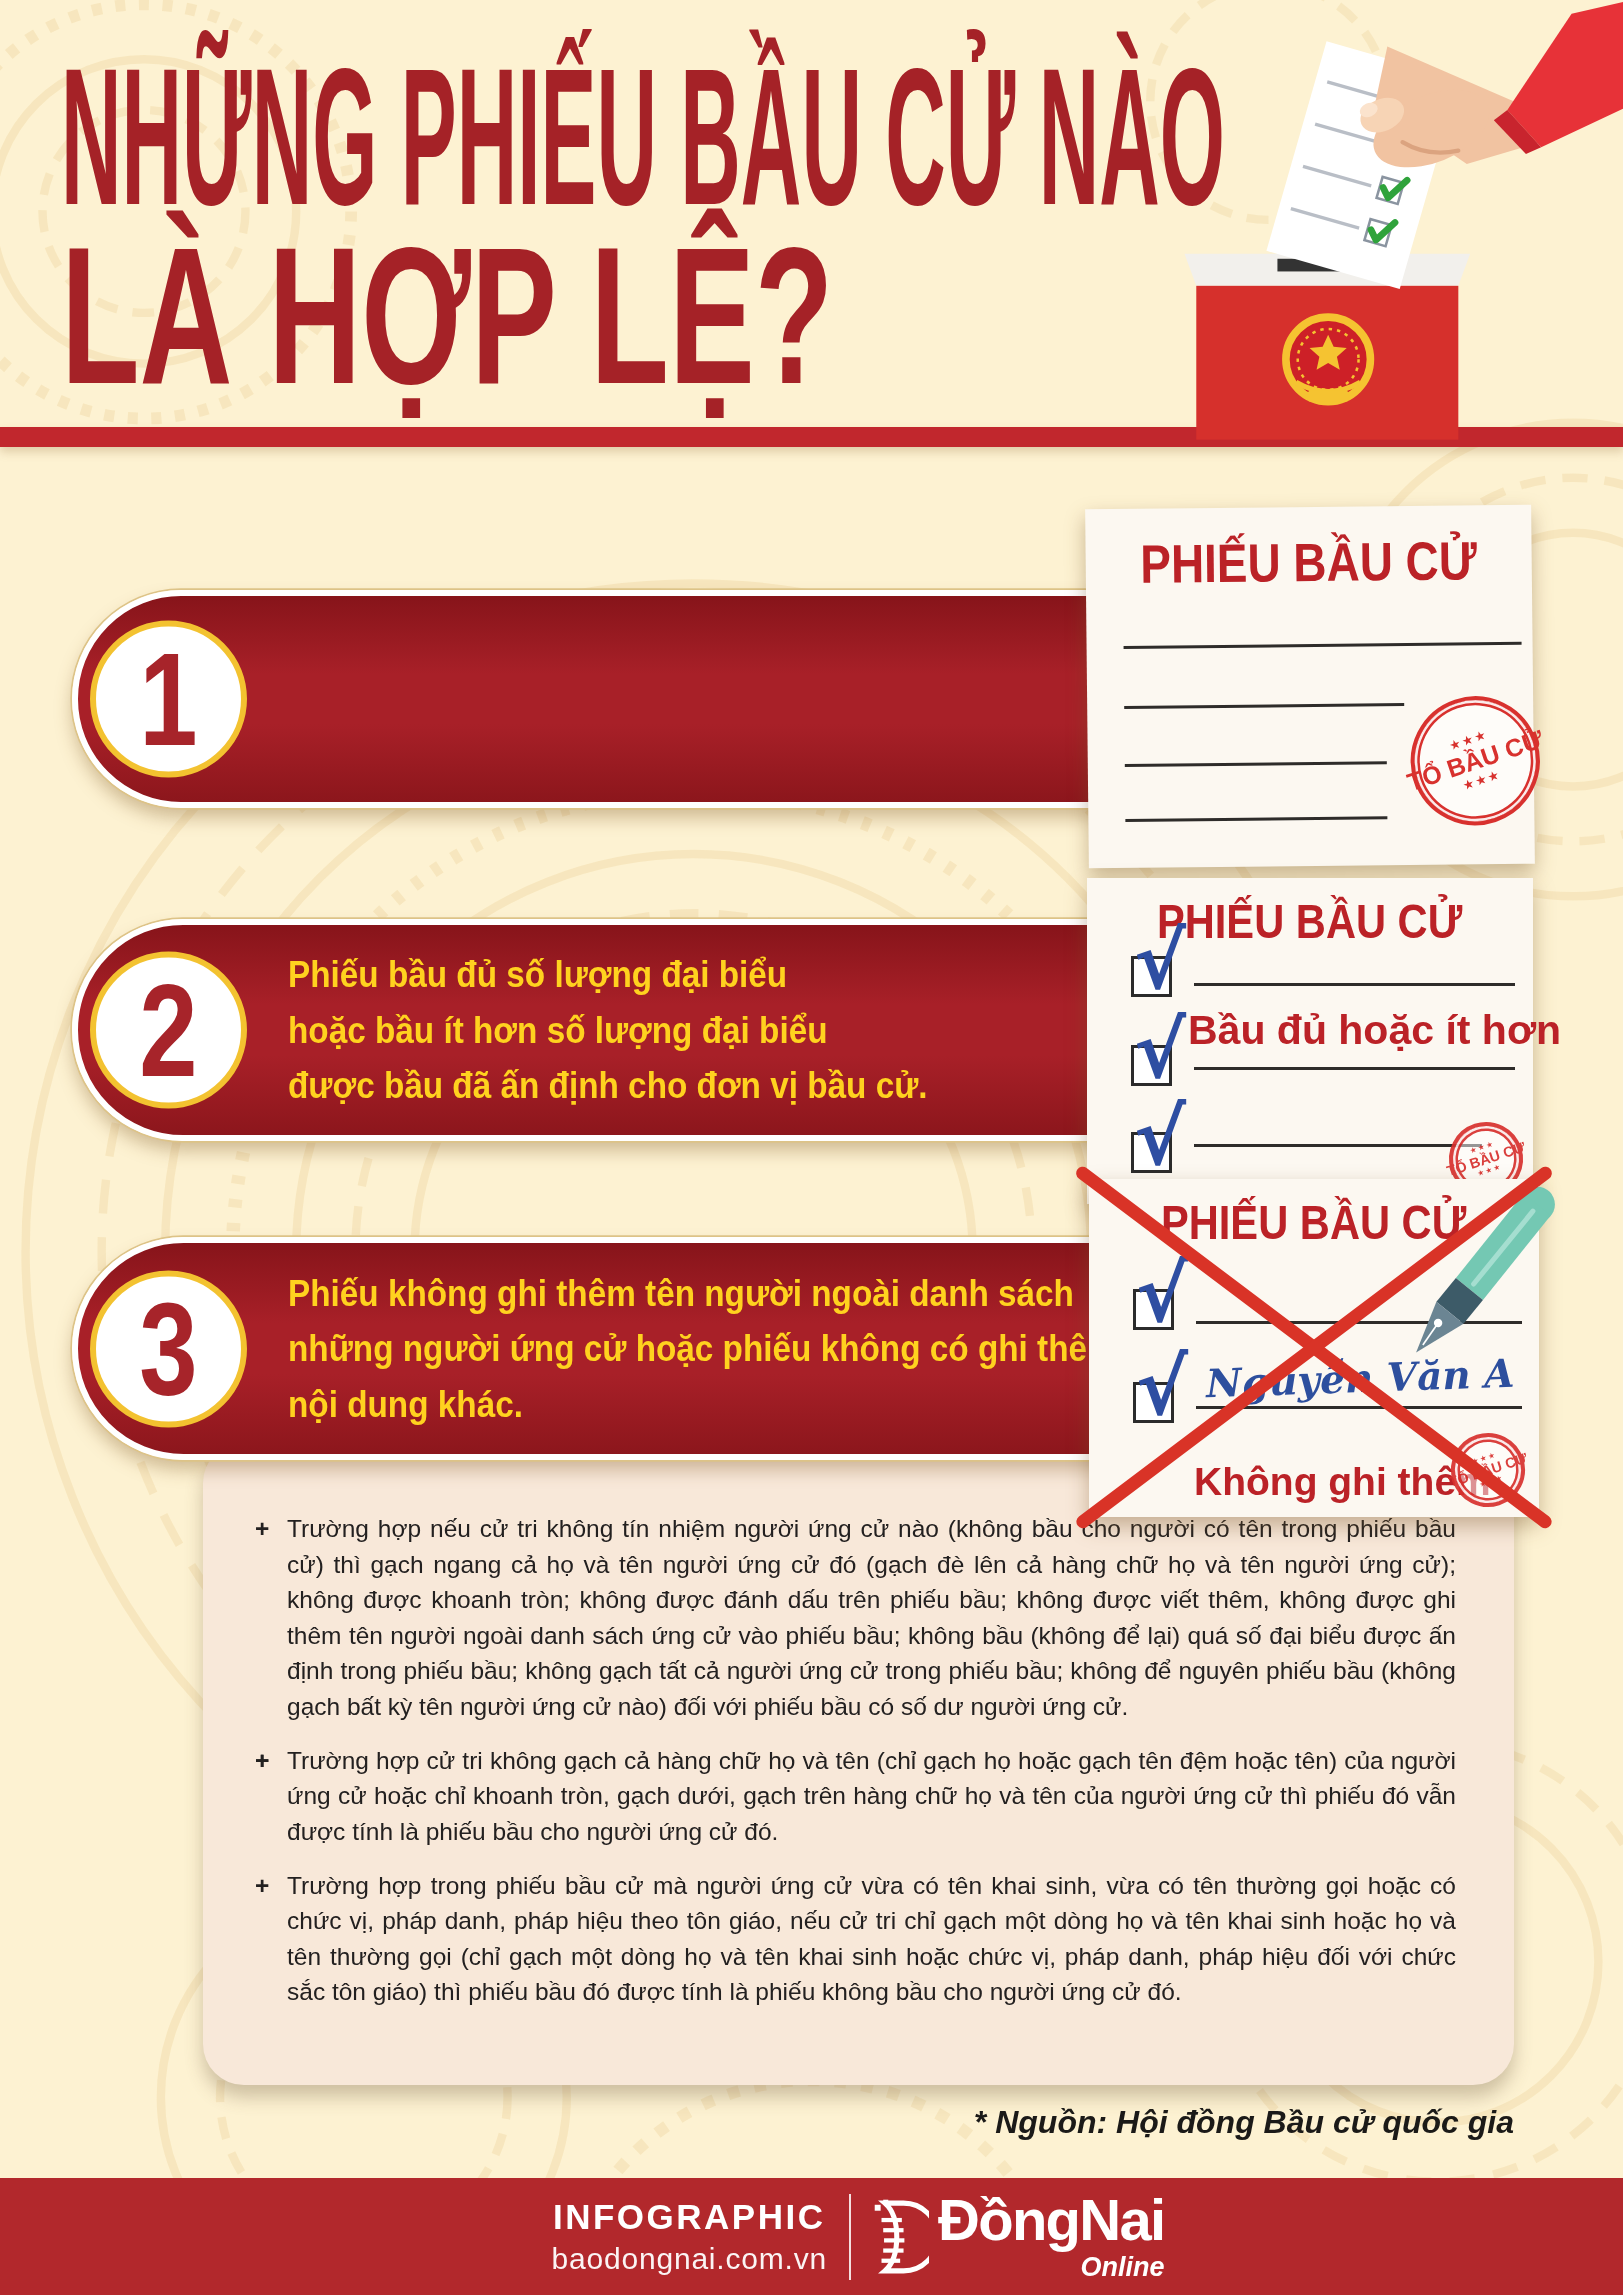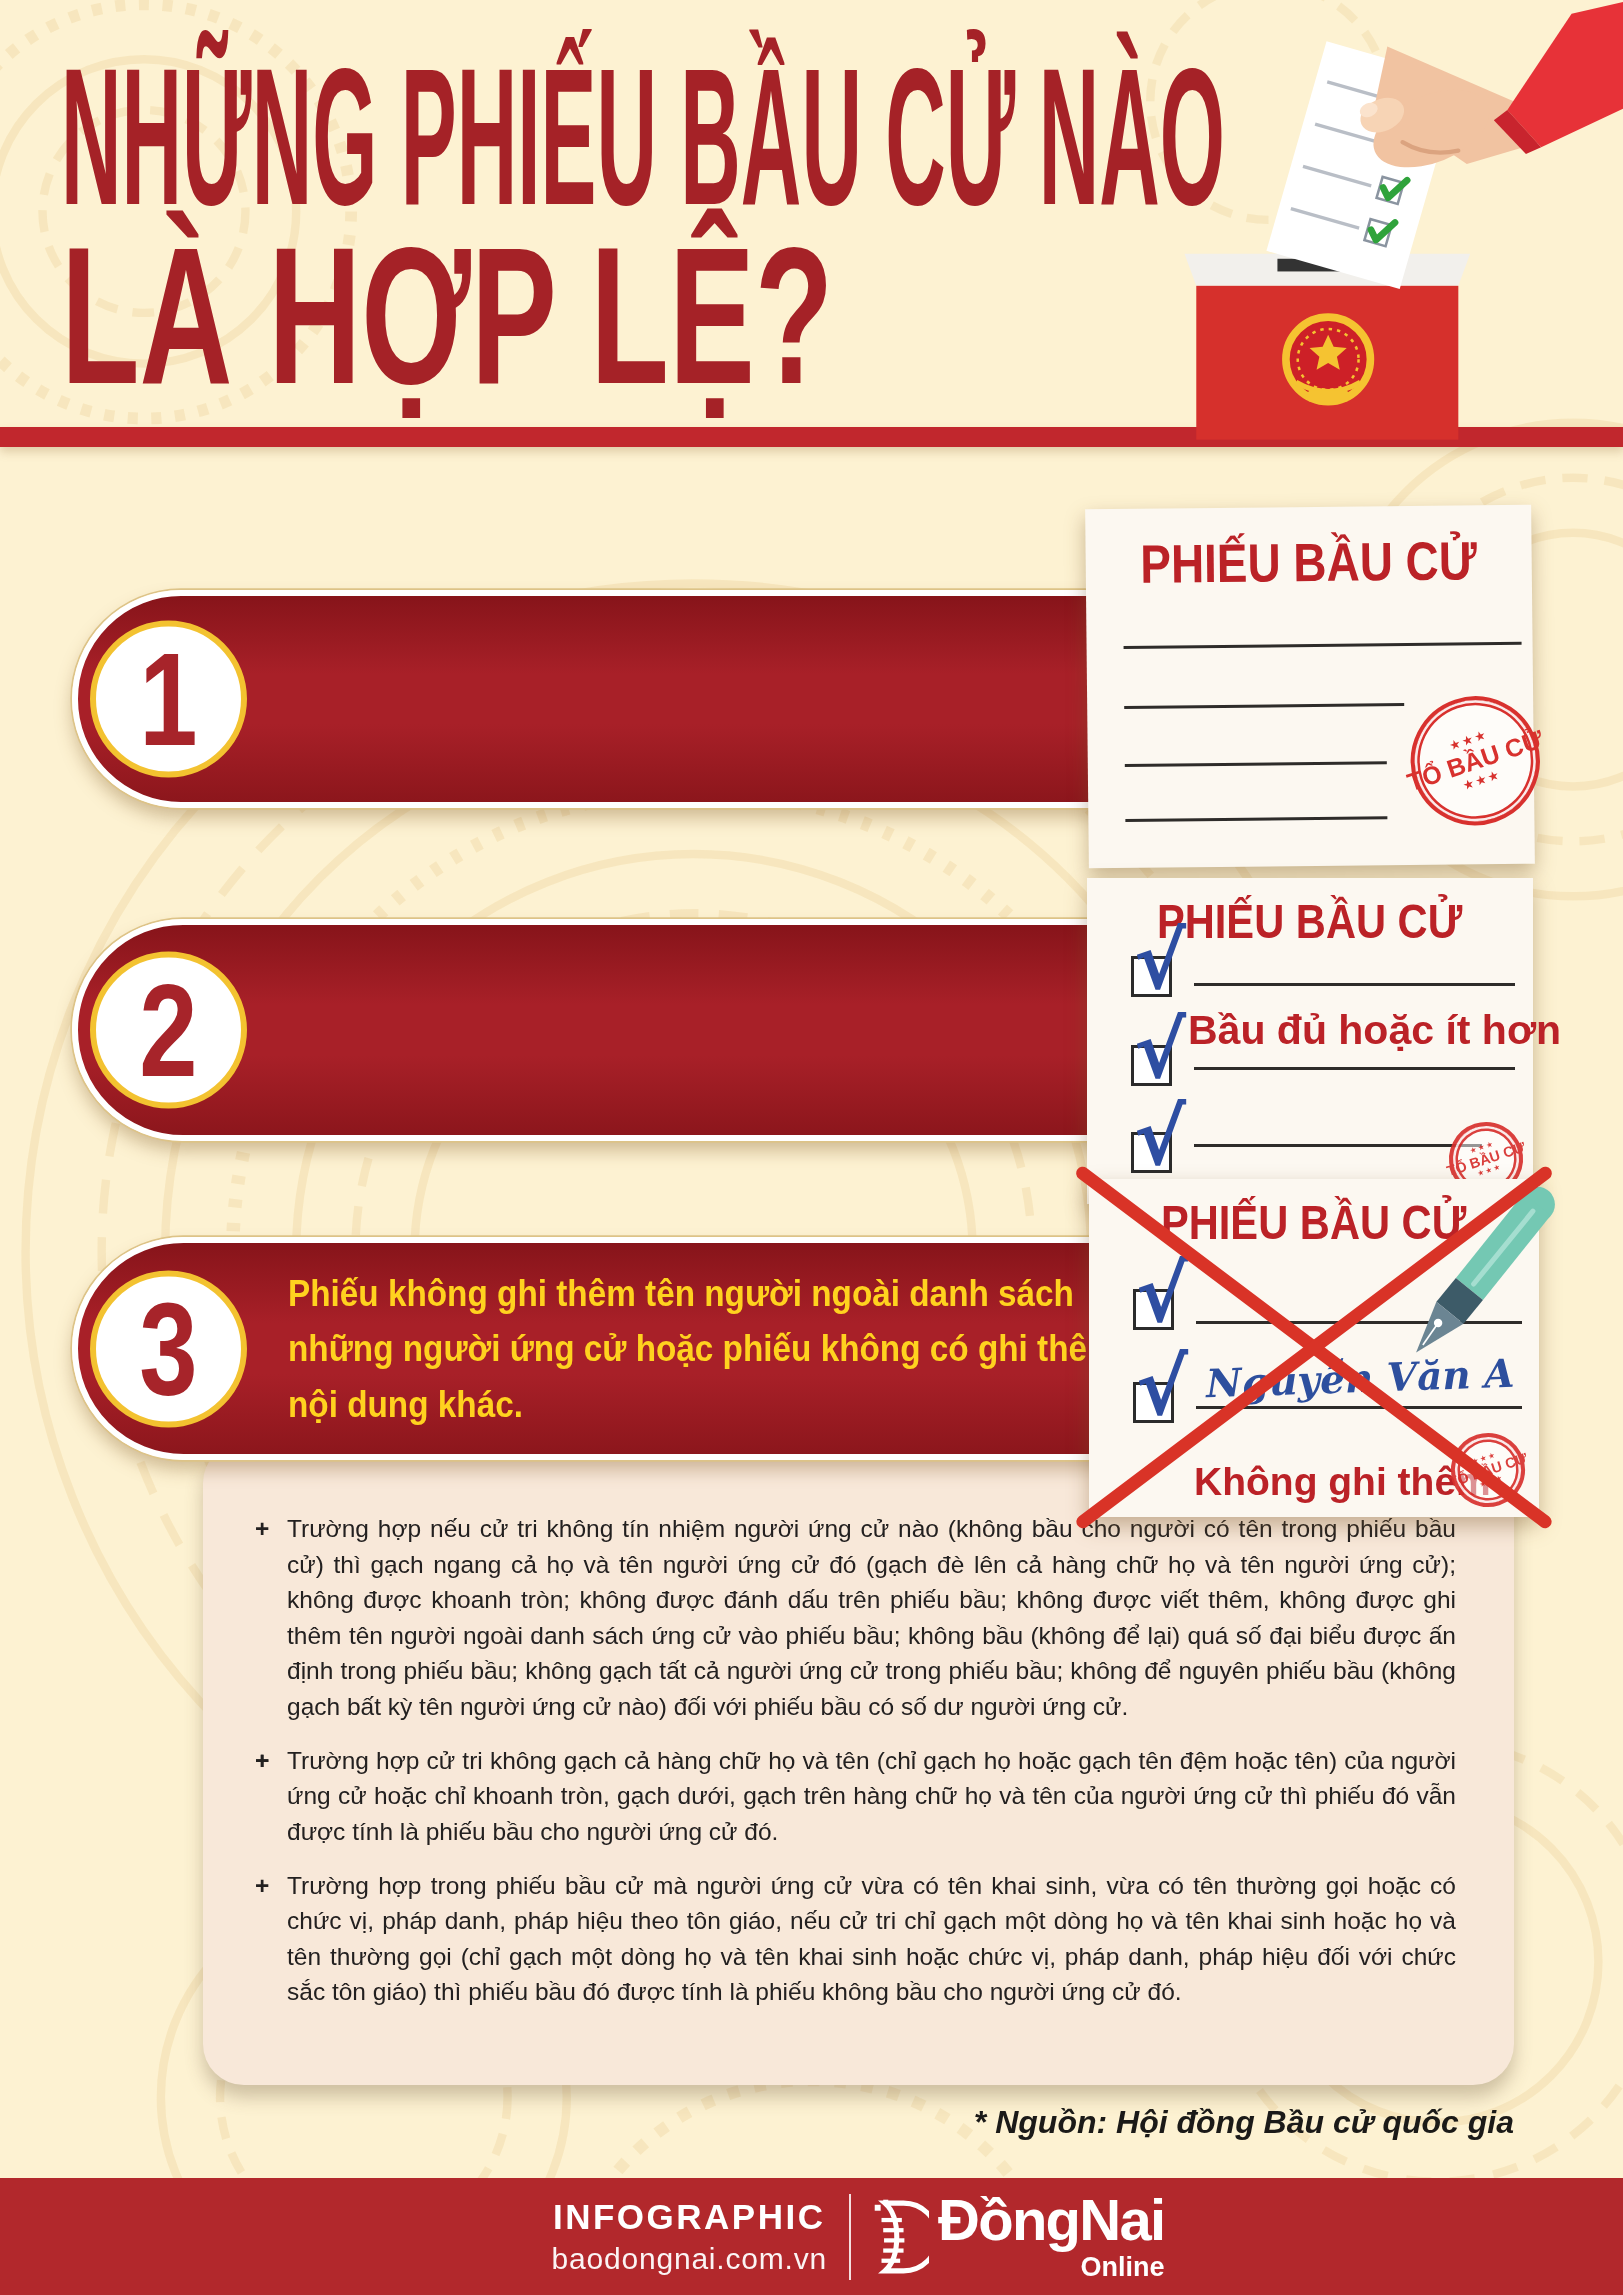--- a/index.html
+++ b/index.html
@@ -78,21 +78,21 @@
   .footer{position:absolute;left:0;top:2178px;width:1624px;height:118px;background:#b2282c;z-index:4;
           display:flex;align-items:center;justify-content:center;}
   .footgroup{display:flex;align-items:center;gap:22px;transform:translateX(46px);color:#fff;}
   .fleft{text-align:center;}
   .fkicker{font-size:35px;font-weight:bold;letter-spacing:2.5px;line-height:1.1;}
   .fsite{font-size:30px;letter-spacing:0.8px;margin-top:5px;opacity:.95;}
   .fdivider{width:2.5px;height:86px;background:rgba(255,255,255,.85);}
   .fbrandwrap{display:flex;align-items:center;gap:8.5px;justify-content:space-between;}
   .fbrand{display:flex;flex-direction:column;align-items:flex-end;}
   .fbrand .main{font-size:58px;font-weight:bold;letter-spacing:-1.7px;line-height:1;}
-  .fbrand .sub{font-size:27px;font-weight:bold;margin-top:3px;}
+  .fbrand .sub{font-size:27px;font-weight:bold;font-style:italic;margin-top:3px;}
 </style>
 </head>
 <body>
 
 <div class="page">
 
   <svg class="bgpattern" width="1624" height="2295" viewBox="0 0 1920 2714">
     <g fill="none" stroke="#f3deae" stroke-width="10" opacity="0.55">
       <circle cx="820" cy="1480" r="330"></circle>
         <circle cx="820" cy="1480" r="400" stroke-dasharray="34 24"></circle>
@@ -174,20 +174,25 @@
   <div class="banner banner-1">
     <div class="numcircle">
         <b>1</b>
       </div>
   </div>
 
   <div class="banner banner-2">
     <div class="numcircle">
         <b>2</b>
       </div>
+    <div class="bannertext">
+      <span class="tl">Phiếu bầu đủ số lượng đại biểu</span>
+      <span class="tl">hoặc bầu ít hơn số lượng đại biểu</span>
+      <span class="tl">được bầu đã ấn định cho đơn vị bầu cử.</span>
+    </div>
   </div>
 
   <div class="banner banner-3">
     <div class="numcircle">
         <b>3</b>
       </div>
     <div class="bannertext">
       <span class="tl">Phiếu không ghi thêm tên người ngoài danh sách</span>
       <span class="tl">những người ứng cử hoặc phiếu không có ghi thêm</span>
       <span class="tl">nội dung khác.</span>

